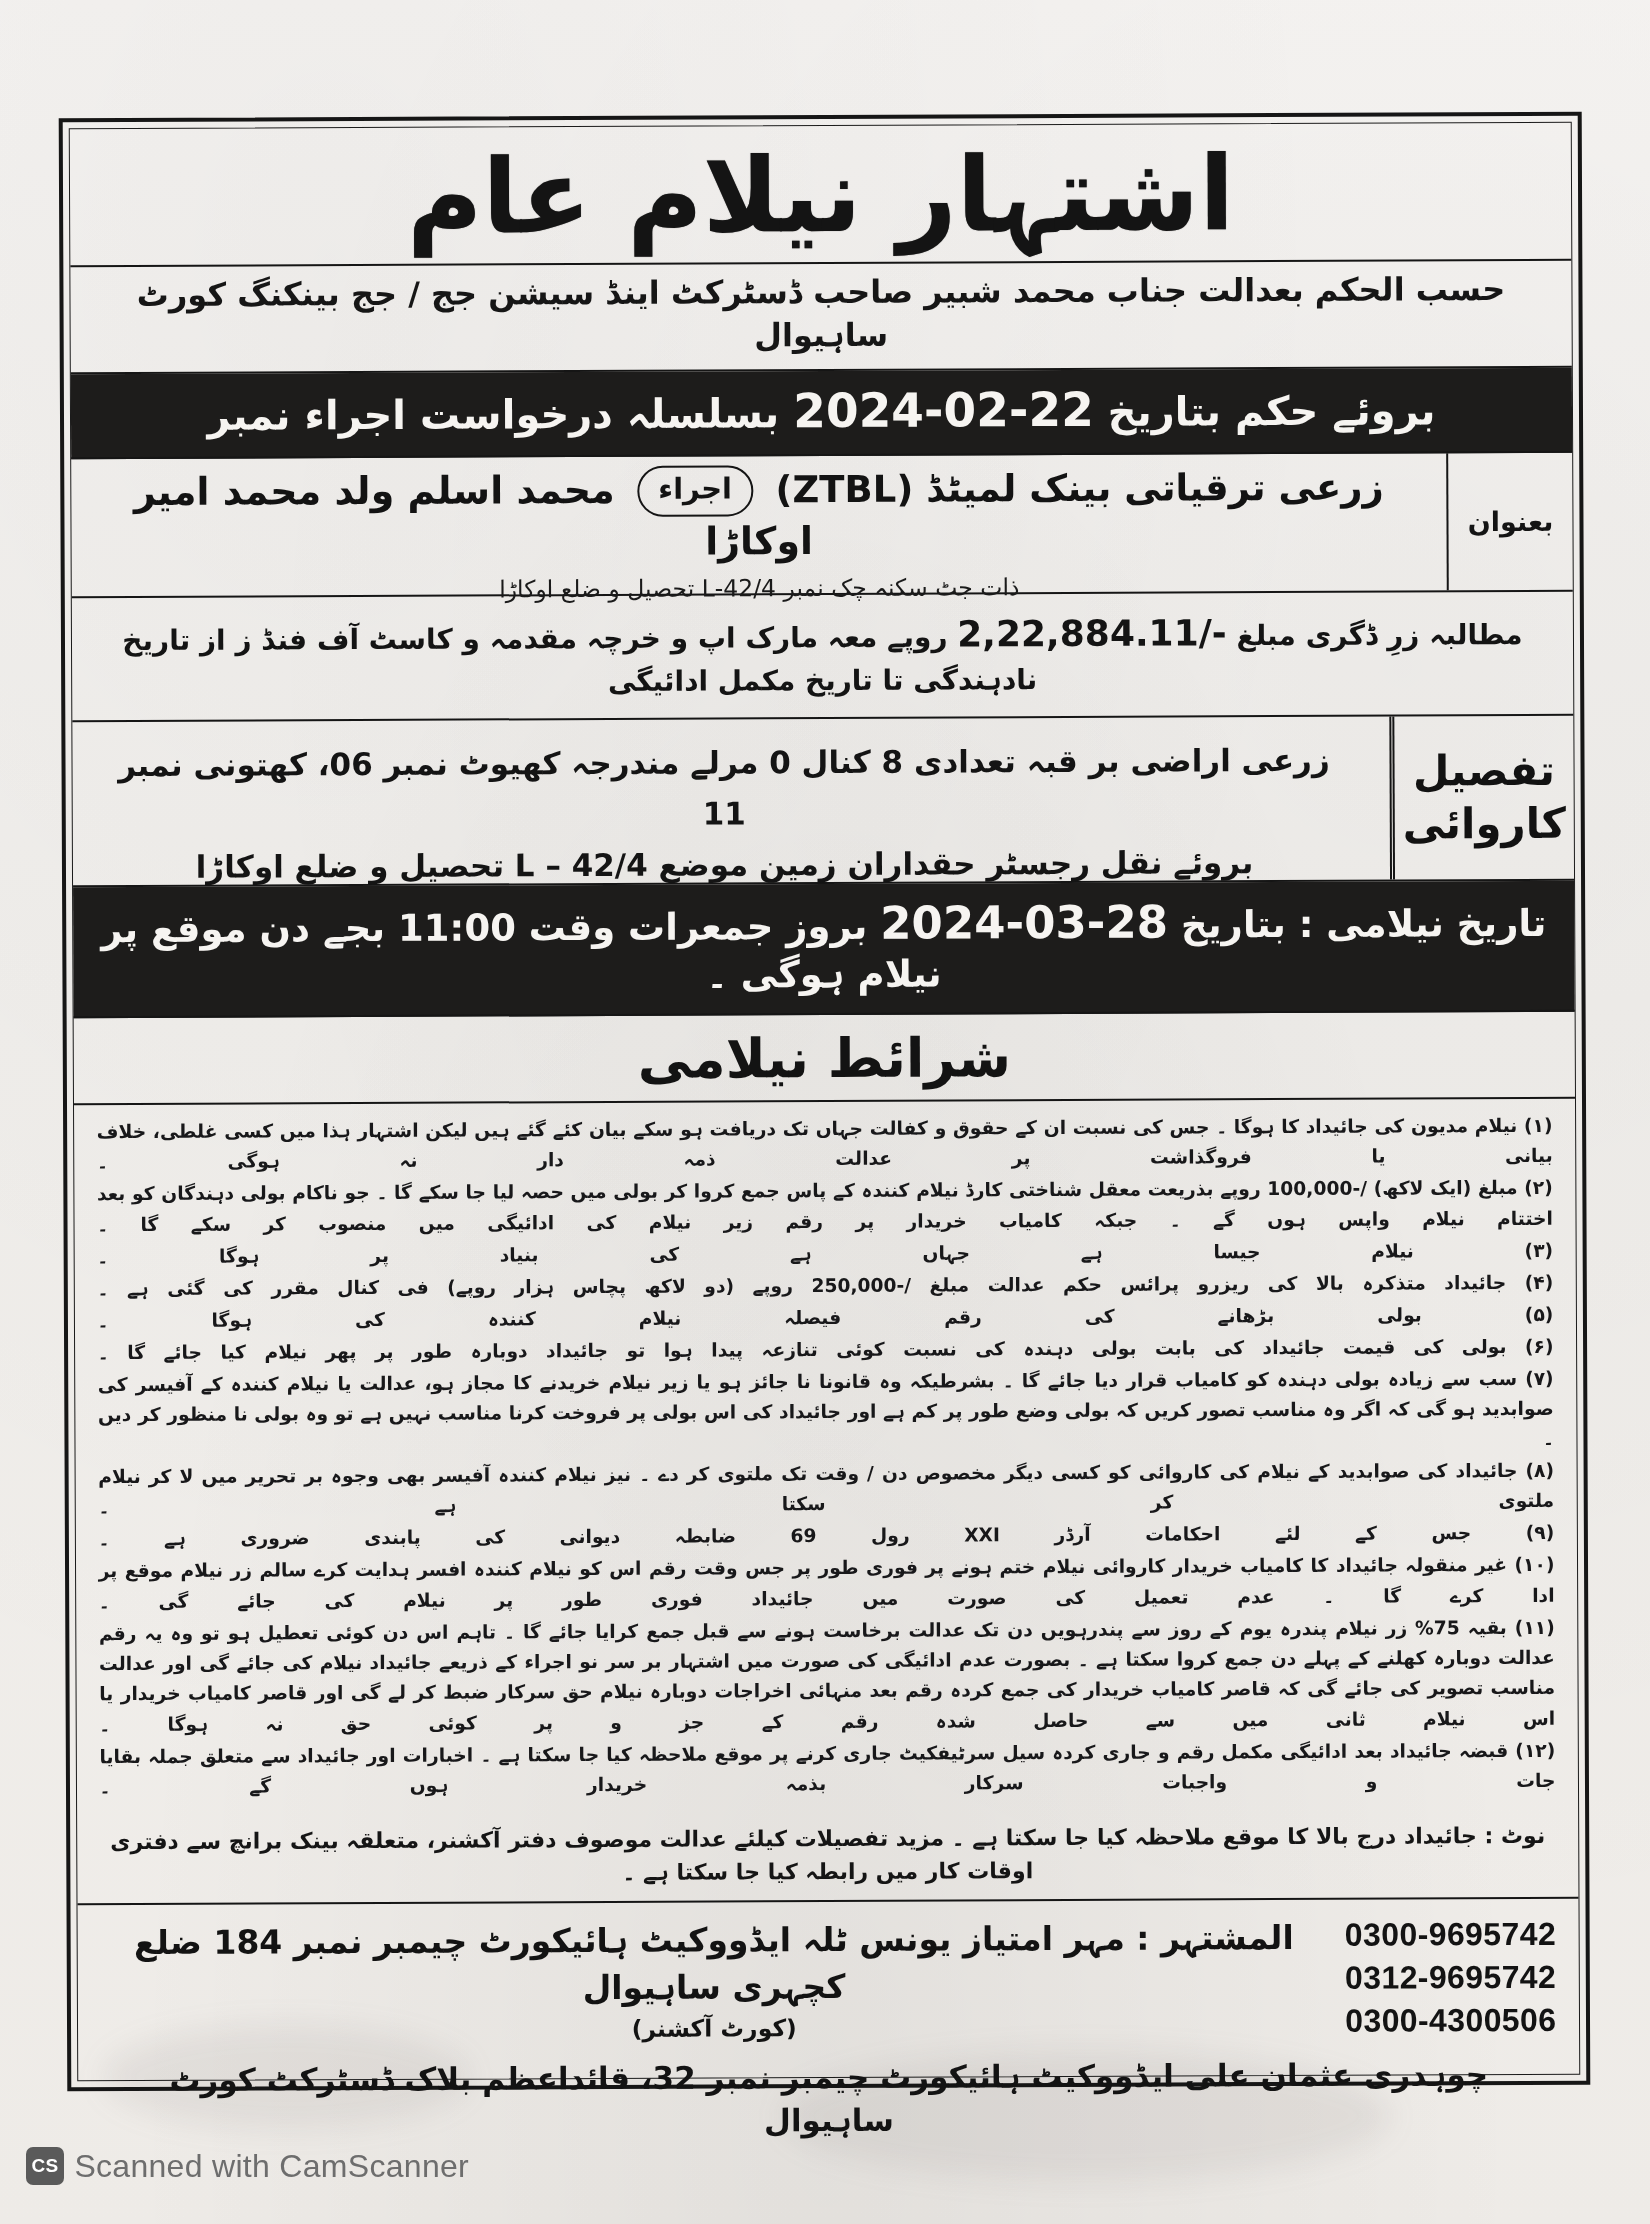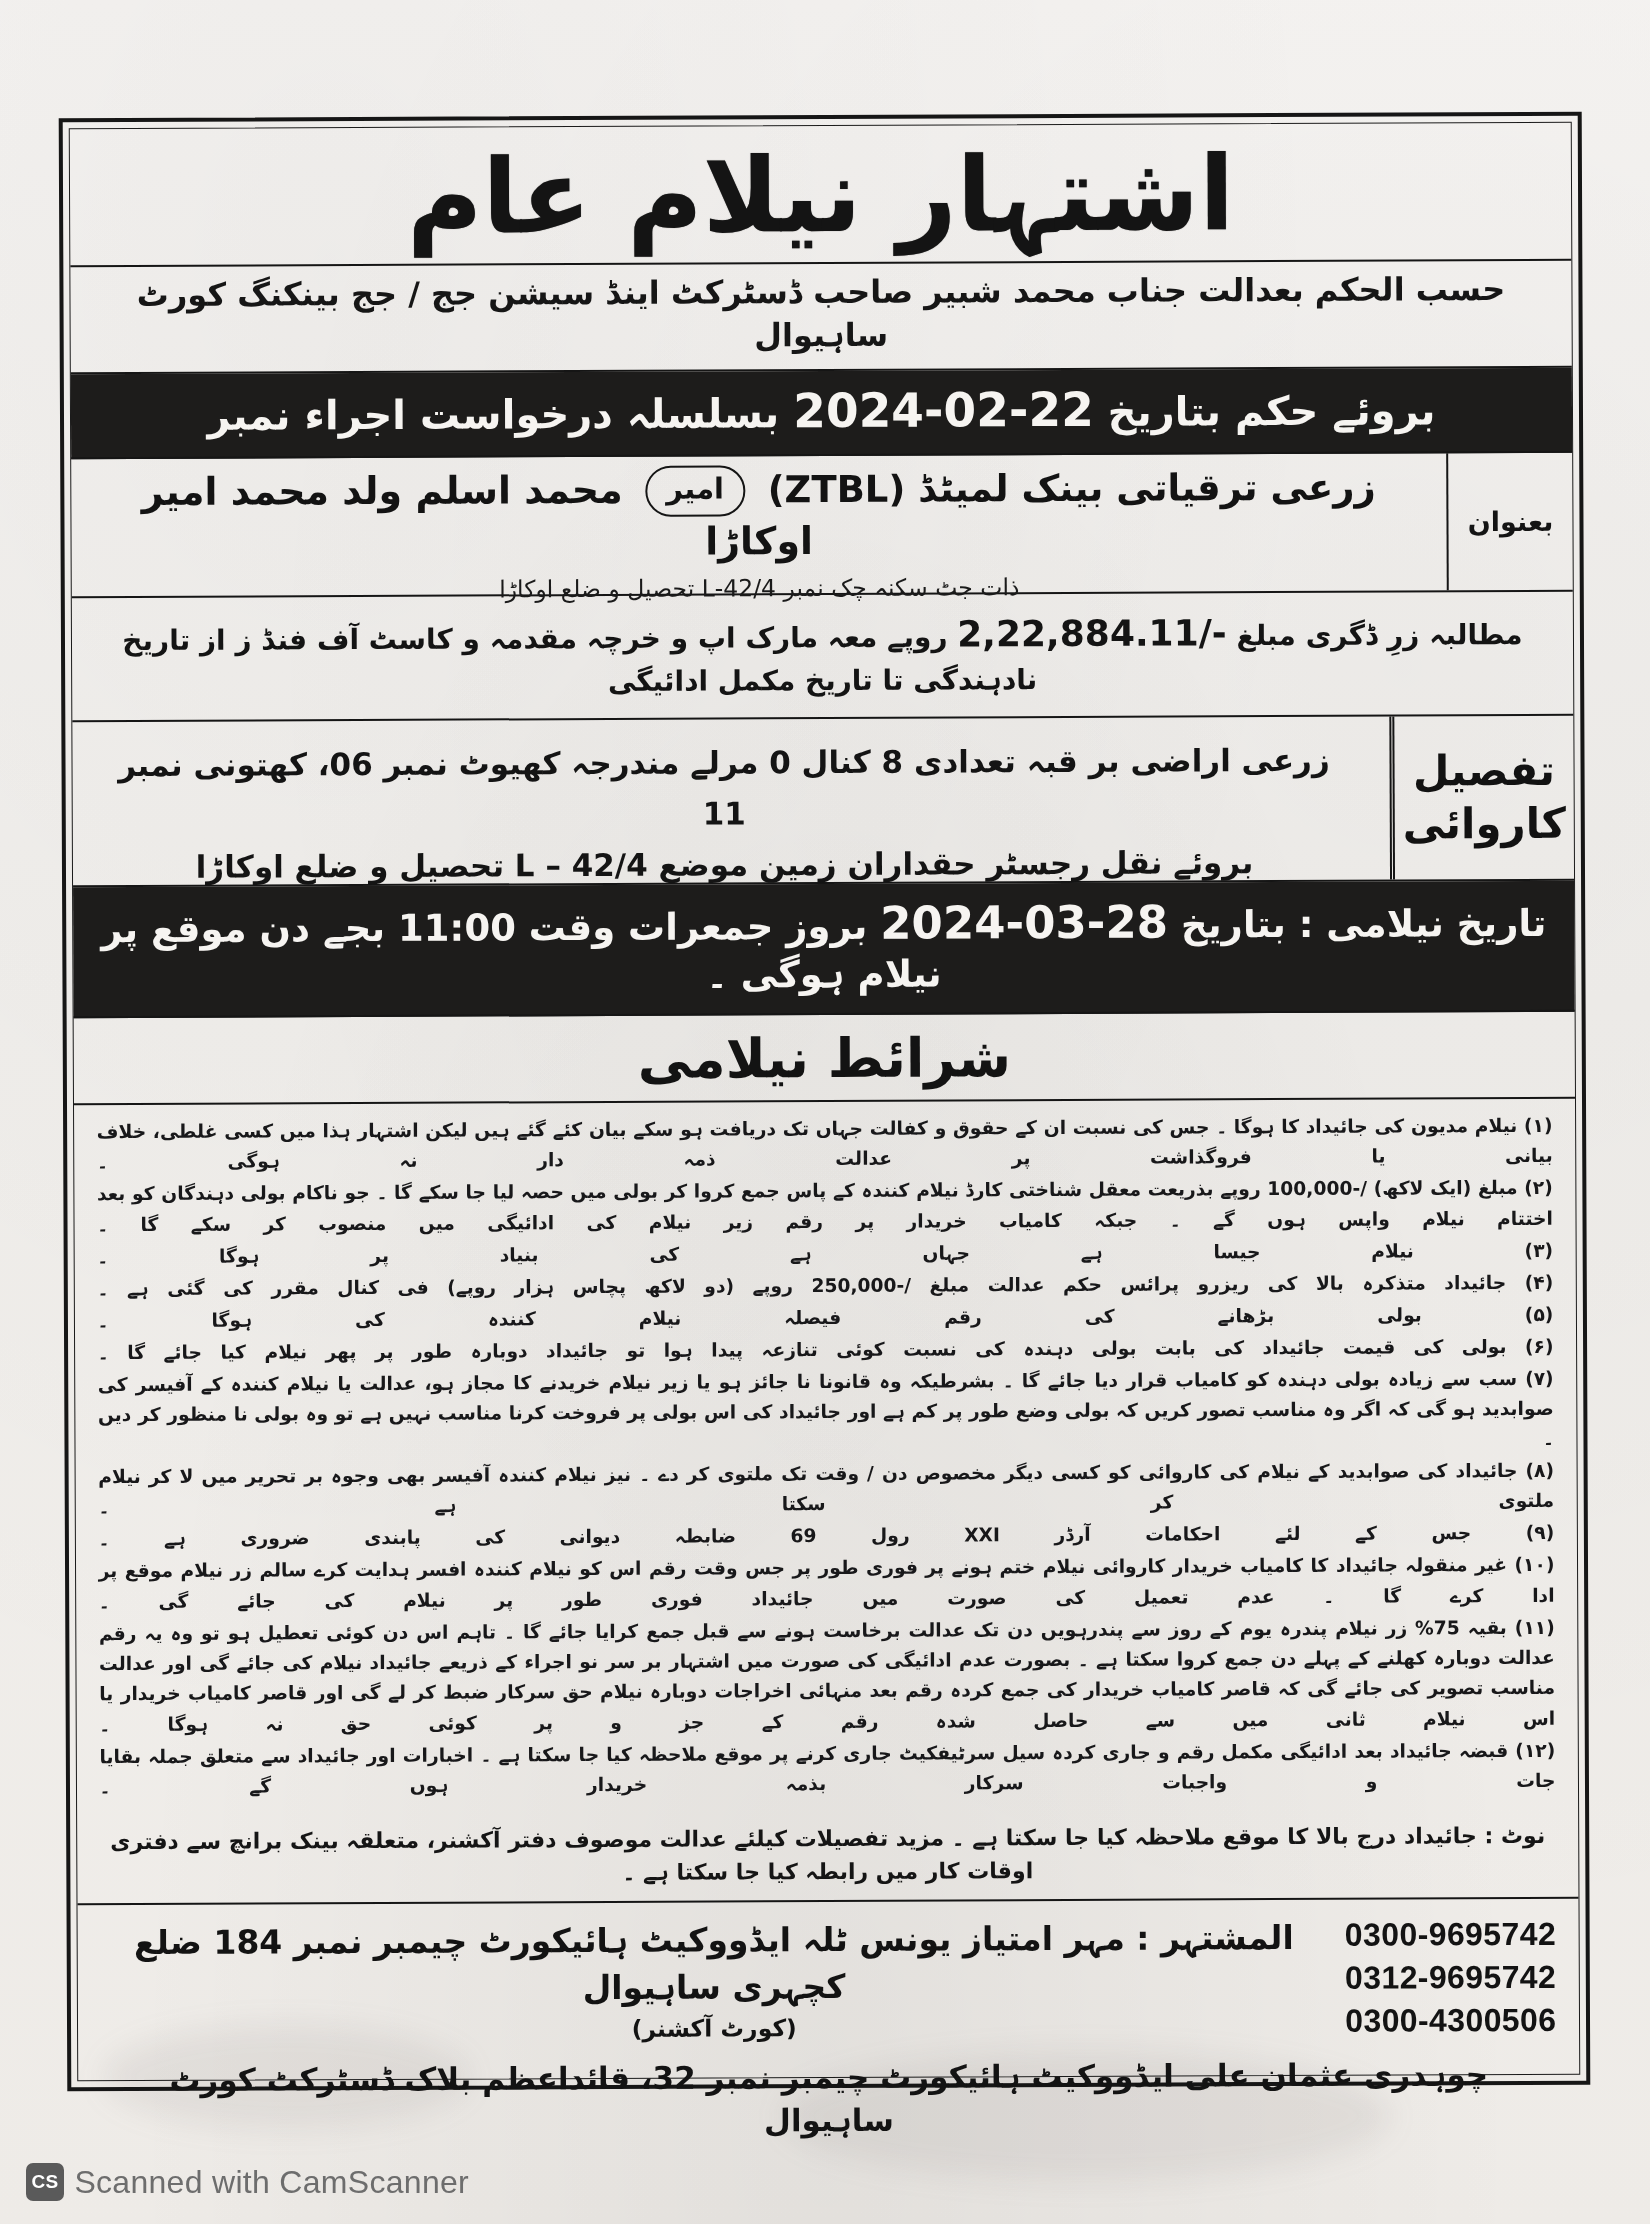--- a/index.html
+++ b/index.html
@@ -273,21 +273,21 @@
     font-size: 31px;
     font-weight: 700;
     color: #131313;
     line-height: 1.4;
   }
 
   
   .cs {
     position: absolute;
     left: 26px;
-    bottom: 24px;
+    bottom: 40px;
     display: flex;
     align-items: center;
     gap: 10.4px;
     direction: ltr;
   }
   .cs-badge {
     width: 38px;
     height: 38px;
     border-radius: 7px;
     background: #5a5a5a;
@@ -336,21 +336,21 @@
         <span>بروئے حکم بتاریخ</span>
         <span class="dt">22-02-2024</span>
         <span>بسلسلہ درخواست اجراء نمبر</span>
       </div>
 
       <div class="band rule band-title-row">
         <div class="cell-label">بعنوان</div>
         <div class="cell-body">
           <div class="party-line">
             <span>زرعی ترقیاتی بینک لمیٹڈ (ZTBL)</span>
-            <span class="vs-pill">امیر</span>
+            <span class="vs-pill">اجراء</span>
             <span class="party-b">محمد اسلم ولد محمد امیر</span>
           </div>
           <div class="party-line" style="margin-top:1.7px;">
             <span class="party-b">اوکاڑا</span>
           </div>
           <div class="addr-line">ذات جٹ سکنہ چک نمبر 42/4-L تحصیل و ضلع اوکاڑا</div>
         </div>
       </div>
 
       <div class="band rule decree">

